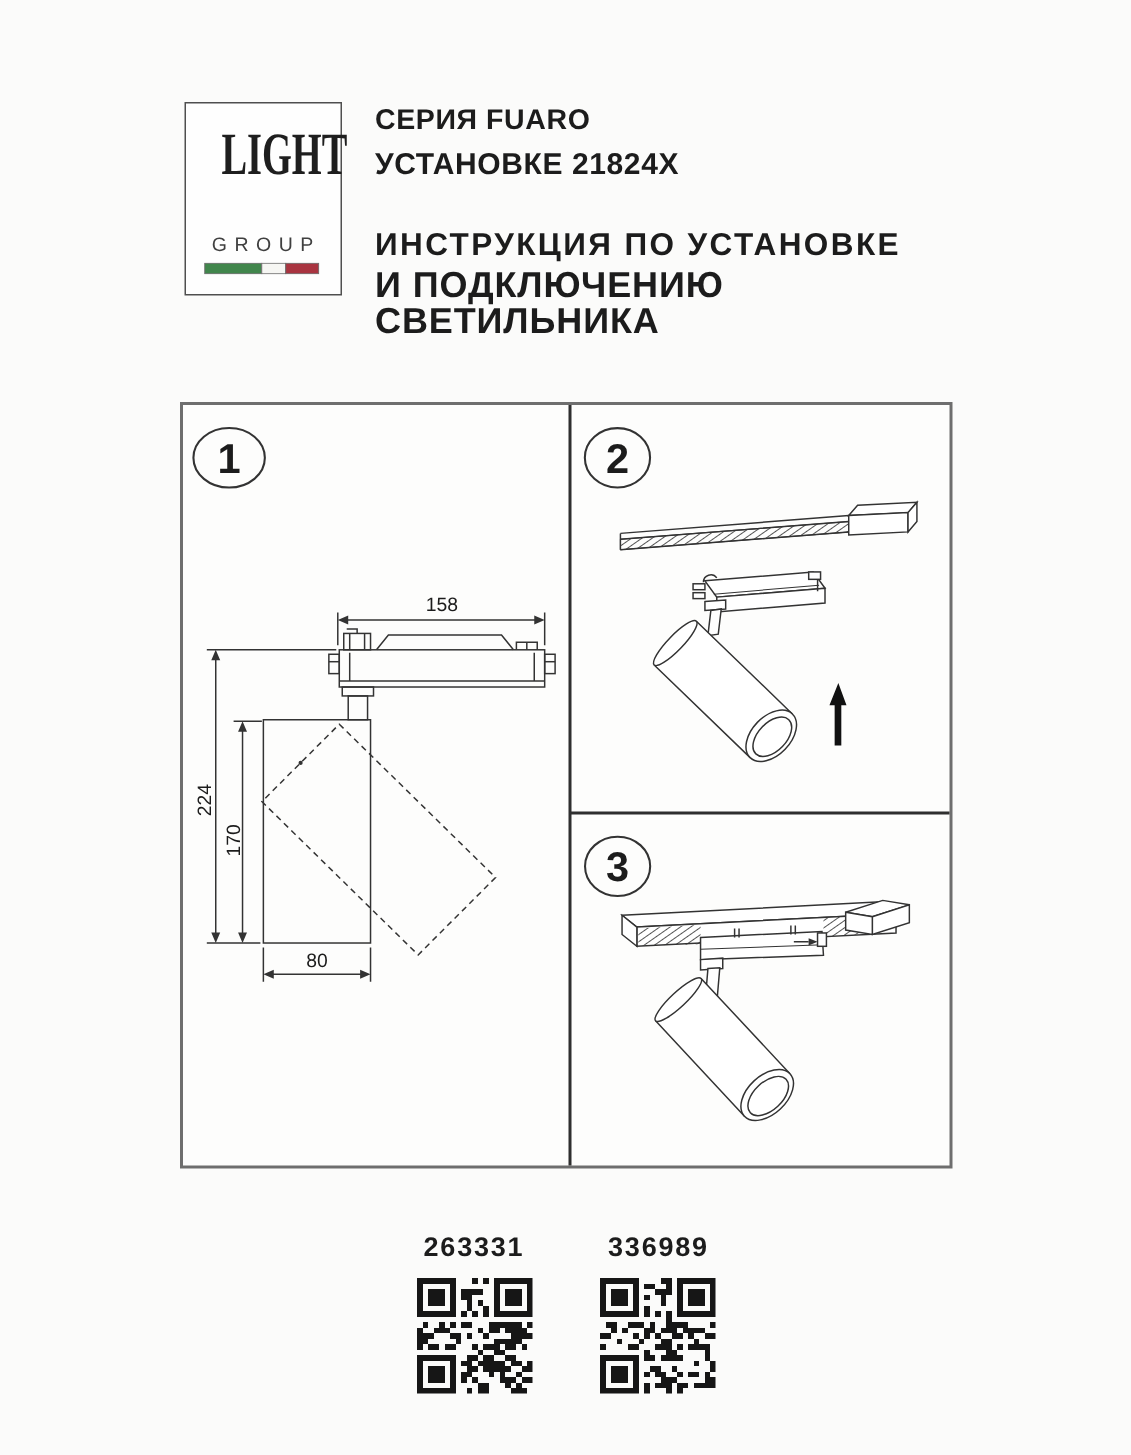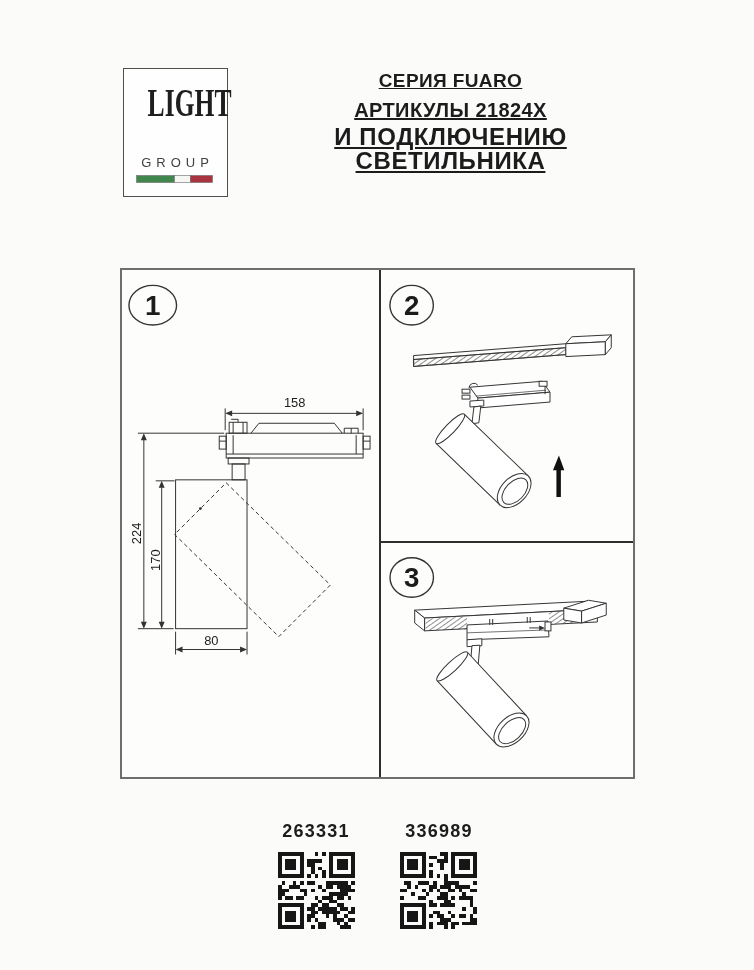--- a/index.html
+++ b/index.html
@@ -15,21 +15,21 @@
   .logo-word{position:absolute;left:0;width:100%;text-align:center;
     font-family:"Liberation Serif",serif;font-weight:700;color:#1e1e1e;line-height:1;}
   .lw1{top:14px;font-size:40px;}
   .lw1 .sq{display:inline-block;transform:scaleX(0.64);transform-origin:50% 50%;}
   .lw2{top:45px;font-size:40px;}
   .lw2 .sq{display:inline-block;transform:scaleX(0.72);transform-origin:50% 50%;}
   .lw3{top:87px;font-family:"Liberation Sans",sans-serif;font-weight:400;color:#404040;
        font-size:13px;letter-spacing:5px;padding-left:4px;box-sizing:border-box;}
   .flag{position:absolute;left:12px;top:106px;}
   
-  .header-text{position:absolute;left:250px;right:103px;top:71px;text-align:center;text-decoration:underline;}
+  .header-text{position:absolute;left:250px;right:103px;top:71px;text-align:left;}
   .h-series{font-size:19px;font-weight:700;letter-spacing:0.4px;line-height:1;}
   .h-articles{font-size:20px;font-weight:700;letter-spacing:0.4px;line-height:1;margin-top:10px;}
   .h-inst1{font-size:21px;font-weight:700;letter-spacing:1.6px;line-height:1;margin-top:33px;}
   .h-inst2{font-size:24px;font-weight:700;letter-spacing:0.6px;line-height:1;margin-top:5px;}
   
   .grid{
     position:absolute;left:120px;top:268px;width:515px;height:511px;
     box-sizing:border-box;border:2px solid #6e6e6e;background:#fdfdfc;
   }
   .vdiv{position:absolute;left:257px;top:0;bottom:0;width:1.5px;background:#2f2f2f;}
@@ -61,21 +61,22 @@
     <div class="logo-word lw3">GROUP</div>
     <svg class="flag" width="77" height="8" viewBox="0 0 77 8">
       <rect x="0.5" y="0.5" width="38" height="7" stroke="#6c6c6c" stroke-width="0.6" fill="#41864c"></rect>
       <rect x="38.5" y="0.5" width="16" height="7" stroke="#6c6c6c" stroke-width="0.6" fill="#f6f6f3"></rect>
       <rect x="54.5" y="0.5" width="22" height="7" stroke="#6c6c6c" stroke-width="0.6" fill="#a93440"></rect>
     </svg>
   </div>
 
   <div class="header-text">
     <div class="h-series">СЕРИЯ FUARO</div>
-    <div class="h-articles">АРТИКУЛЫ 21824X</div>
+    <div class="h-articles">УСТАНОВКЕ 21824X</div>
+    <div class="h-inst1">ИНСТРУКЦИЯ ПО УСТАНОВКЕ</div>
     <div class="h-inst2">И ПОДКЛЮЧЕНИЮ СВЕТИЛЬНИКА</div>
   </div>
 
   <div class="grid">
     <div class="vdiv"></div>
     <div class="hdiv"></div>
 
     <svg class="p1" width="256" height="506" viewBox="0 0 258 509">
       <ellipse class="circ" cx="31" cy="35" rx="24" ry="20"></ellipse>
       <text class="pnum" x="31" y="45">1</text>

